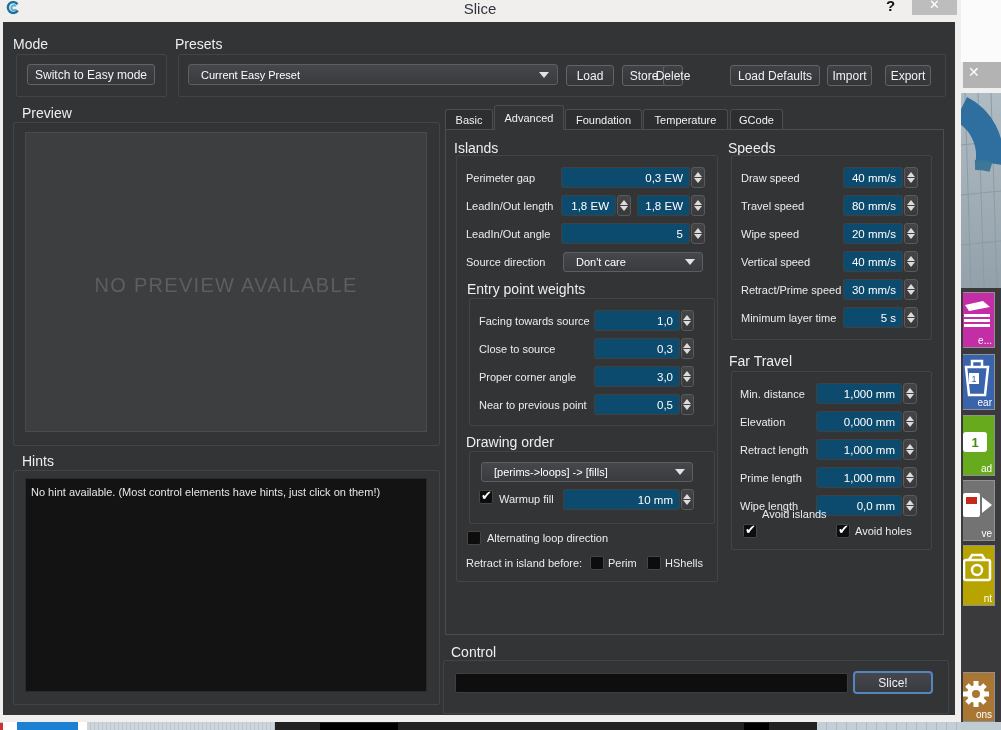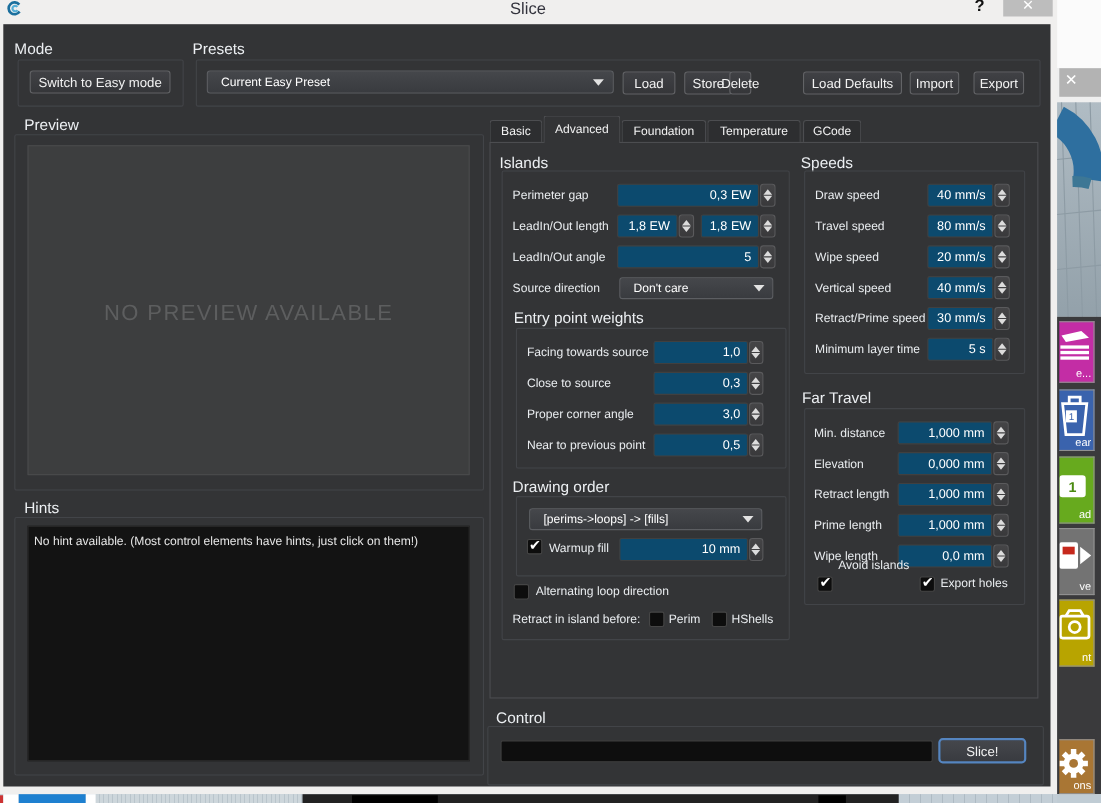--- a/index.html
+++ b/index.html
@@ -254,21 +254,21 @@
 <div class="lbl" style="left:740px;top:500px">Wipe length</div>
 <div class="field" style="left:816px;top:495px;width:86px;height:21px">0,0 mm</div>
 <div class="spin" style="left:903px;top:495px;width:14px;height:21px">
     <div class="sup"></div>
     <div class="sdn"></div>
   </div>
 
 <div class="cb c" style="left:743px;top:524px"></div>
 <div class="lbl" style="left:762px;top:508px">Avoid islands</div>
 <div class="cb c" style="left:836px;top:524px"></div>
-<div class="lbl" style="left:855px;top:525px">Export holes</div>
+<div class="lbl" style="left:855px;top:525px">Avoid holes</div>
 
 <div class="glabel" style="left:451px;top:644px">Control</div>
 <div class="gbox" style="left:443px;top:660px;width:504px;height:52px"></div>
 <div class="abs" style="left:455px;top:673px;width:393px;height:20px;background:#0e0e0e;border:1px solid #3f3f3f;border-radius:2px;box-sizing:border-box"></div>
 <div class="btn" style="left:853px;top:671px;width:80px;height:23px;border:2px solid #5585c0;border-radius:4px;background:linear-gradient(#45474c,#393b40)">Slice!</div>
 
 <div class="abs" style="left:961px;top:0;width:40px;height:62px;background:#fbfbfb"></div>
 <div class="abs" style="left:961px;top:62px;width:40px;height:31px;background:#efefef"></div>
 <div class="abs" style="left:963px;top:62px;width:38px;height:26px;background:#b3b3b3"></div>
 <div class="abs" style="left:968px;top:64px;font-size:14px;color:#fff">✕</div>

